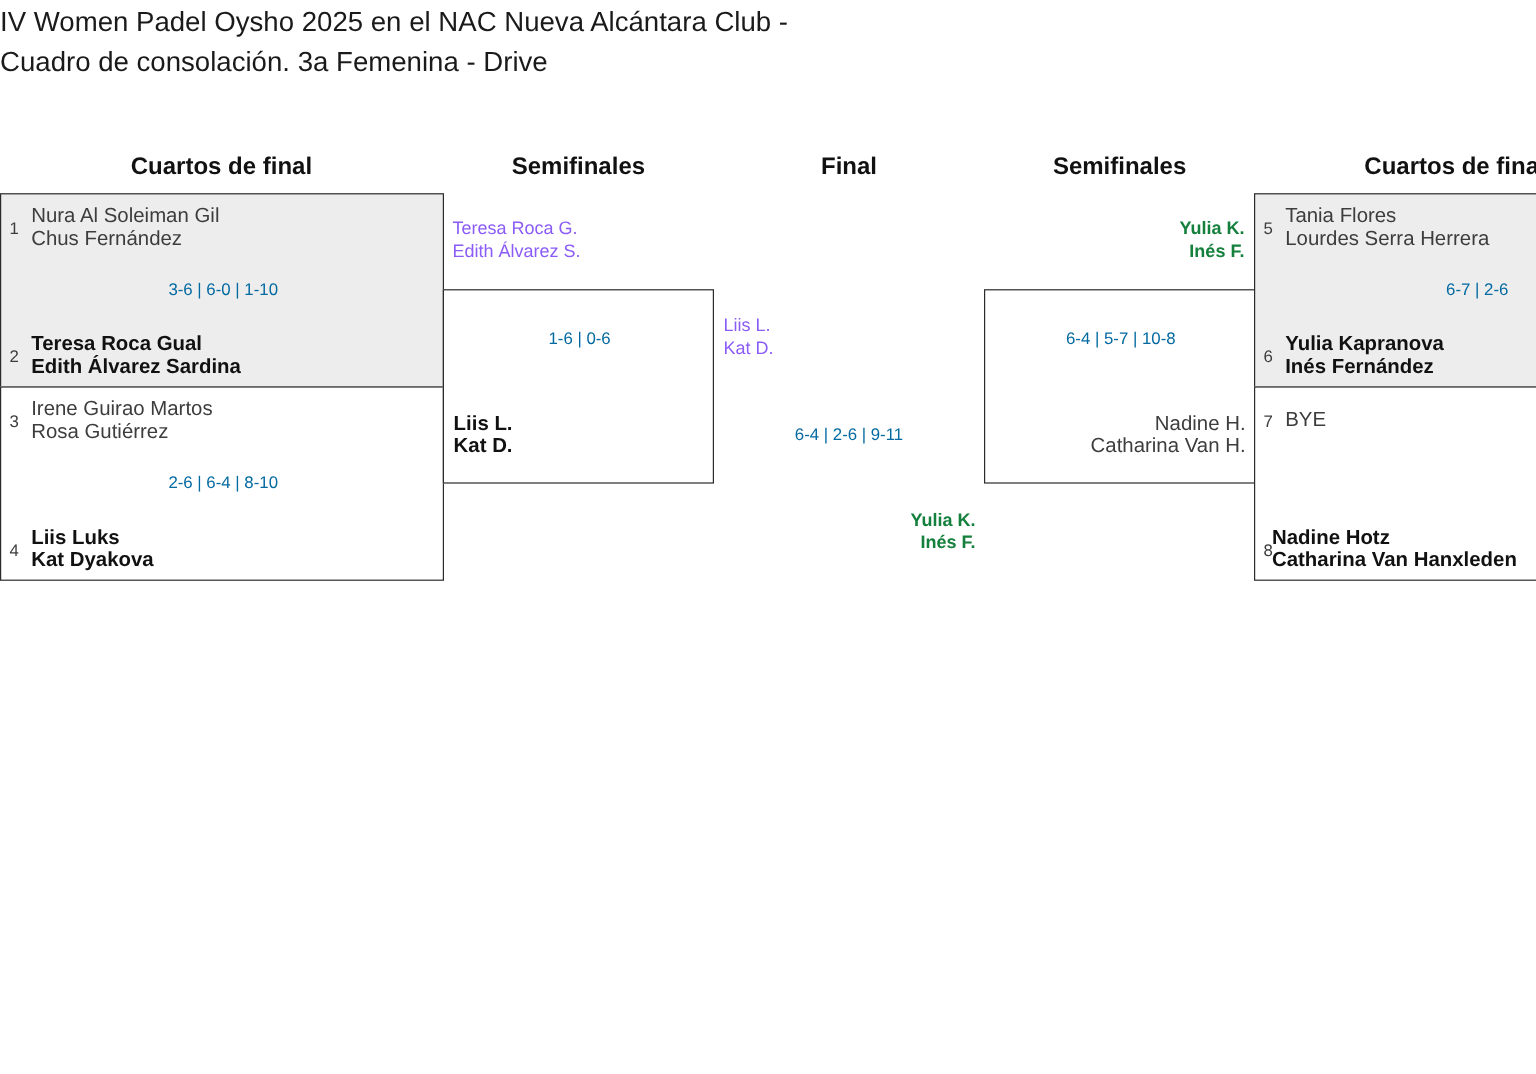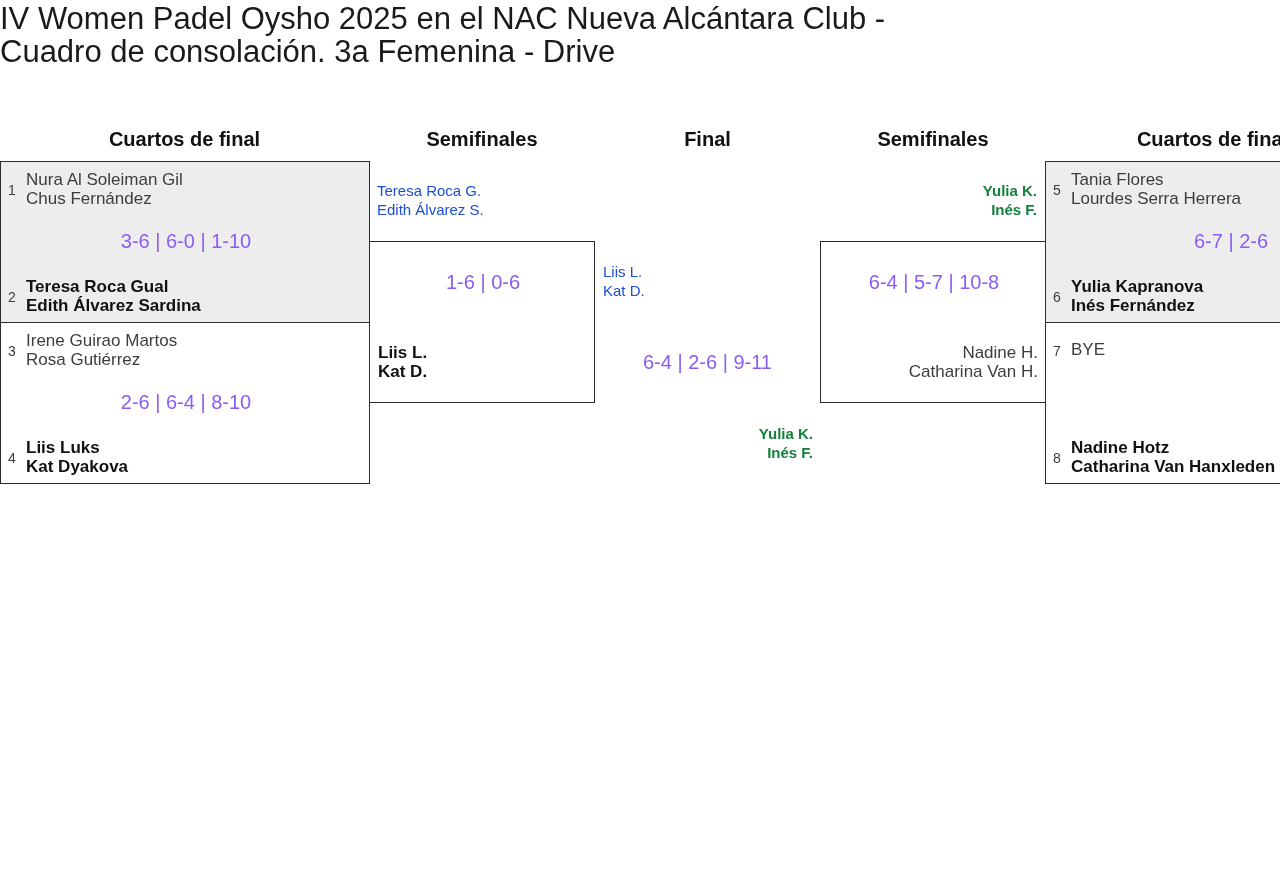--- a/index.html
+++ b/index.html
@@ -17,21 +17,21 @@
     background: #ffffff;
   }
 
   
   .title-block {
     position: absolute;
     left: 0; top: 2px;
     width: 900px;
   }
   .title-line {
-    font-size: 31px;
+    font-size: 23px;
     line-height: 33px;
     font-weight: 400;
     color: #1a1a1a;
     white-space: pre-wrap;
   }
 
   
   .round-header {
     position: absolute;
     font-size: 20px;
@@ -61,37 +61,37 @@
     font-size: 17px;
     line-height: 19px;
     color: #3d3d3d;
     white-space: nowrap;
   }
   .team.winner { color: #111111; font-weight: 700; }
   .team .p1, .team .p2 { display: block; }
 
   .score {
     position: absolute;
-    font-size: 20px;
+    font-size: 14px;
     line-height: 19px;
-    color: #8b5cf6;
+    color: #0369a1;
     white-space: nowrap;
   }
 
   
   .ralign { text-align: right; }
   .lalign { text-align: left; }
   .calign { text-align: center; }
 
   
   .float-team {
     position: absolute;
     font-size: 15px;
     line-height: 19px;
-    color: #1d4ed8;
+    color: #8b5cf6;
     white-space: nowrap;
   }
   .float-team.winner { color: #15803d; font-weight: 700; }
   .float-team .p1, .float-team .p2 { display: block; }
 </style>
 </head>
 <body>
 
 <div id="page">
 
@@ -195,19 +195,19 @@
   <div class="box" style="left:1045px; top:322px; width:370px; height:162px;">
     <div class="seed" style="left:7px; top:20px;">7</div>
     <div class="team lalign" style="left:25px; top:17px;">
       <span class="p1">BYE</span>
       <span class="p2"></span>
     </div>
 
     <div class="score calign" style="left:0px; top:70px; width:370px;"></div>
 
     <div class="seed" style="left:7px; top:127px;">8</div>
-    <div class="team lalign winner" style="left:25px; top:115px;">
+    <div class="team lalign winner" style="left:14px; top:115px;">
       <span class="p1">Nadine Hotz</span>
       <span class="p2">Catharina Van Hanxleden</span>
     </div>
   </div>
 
 </div>
 
 </body></html>

